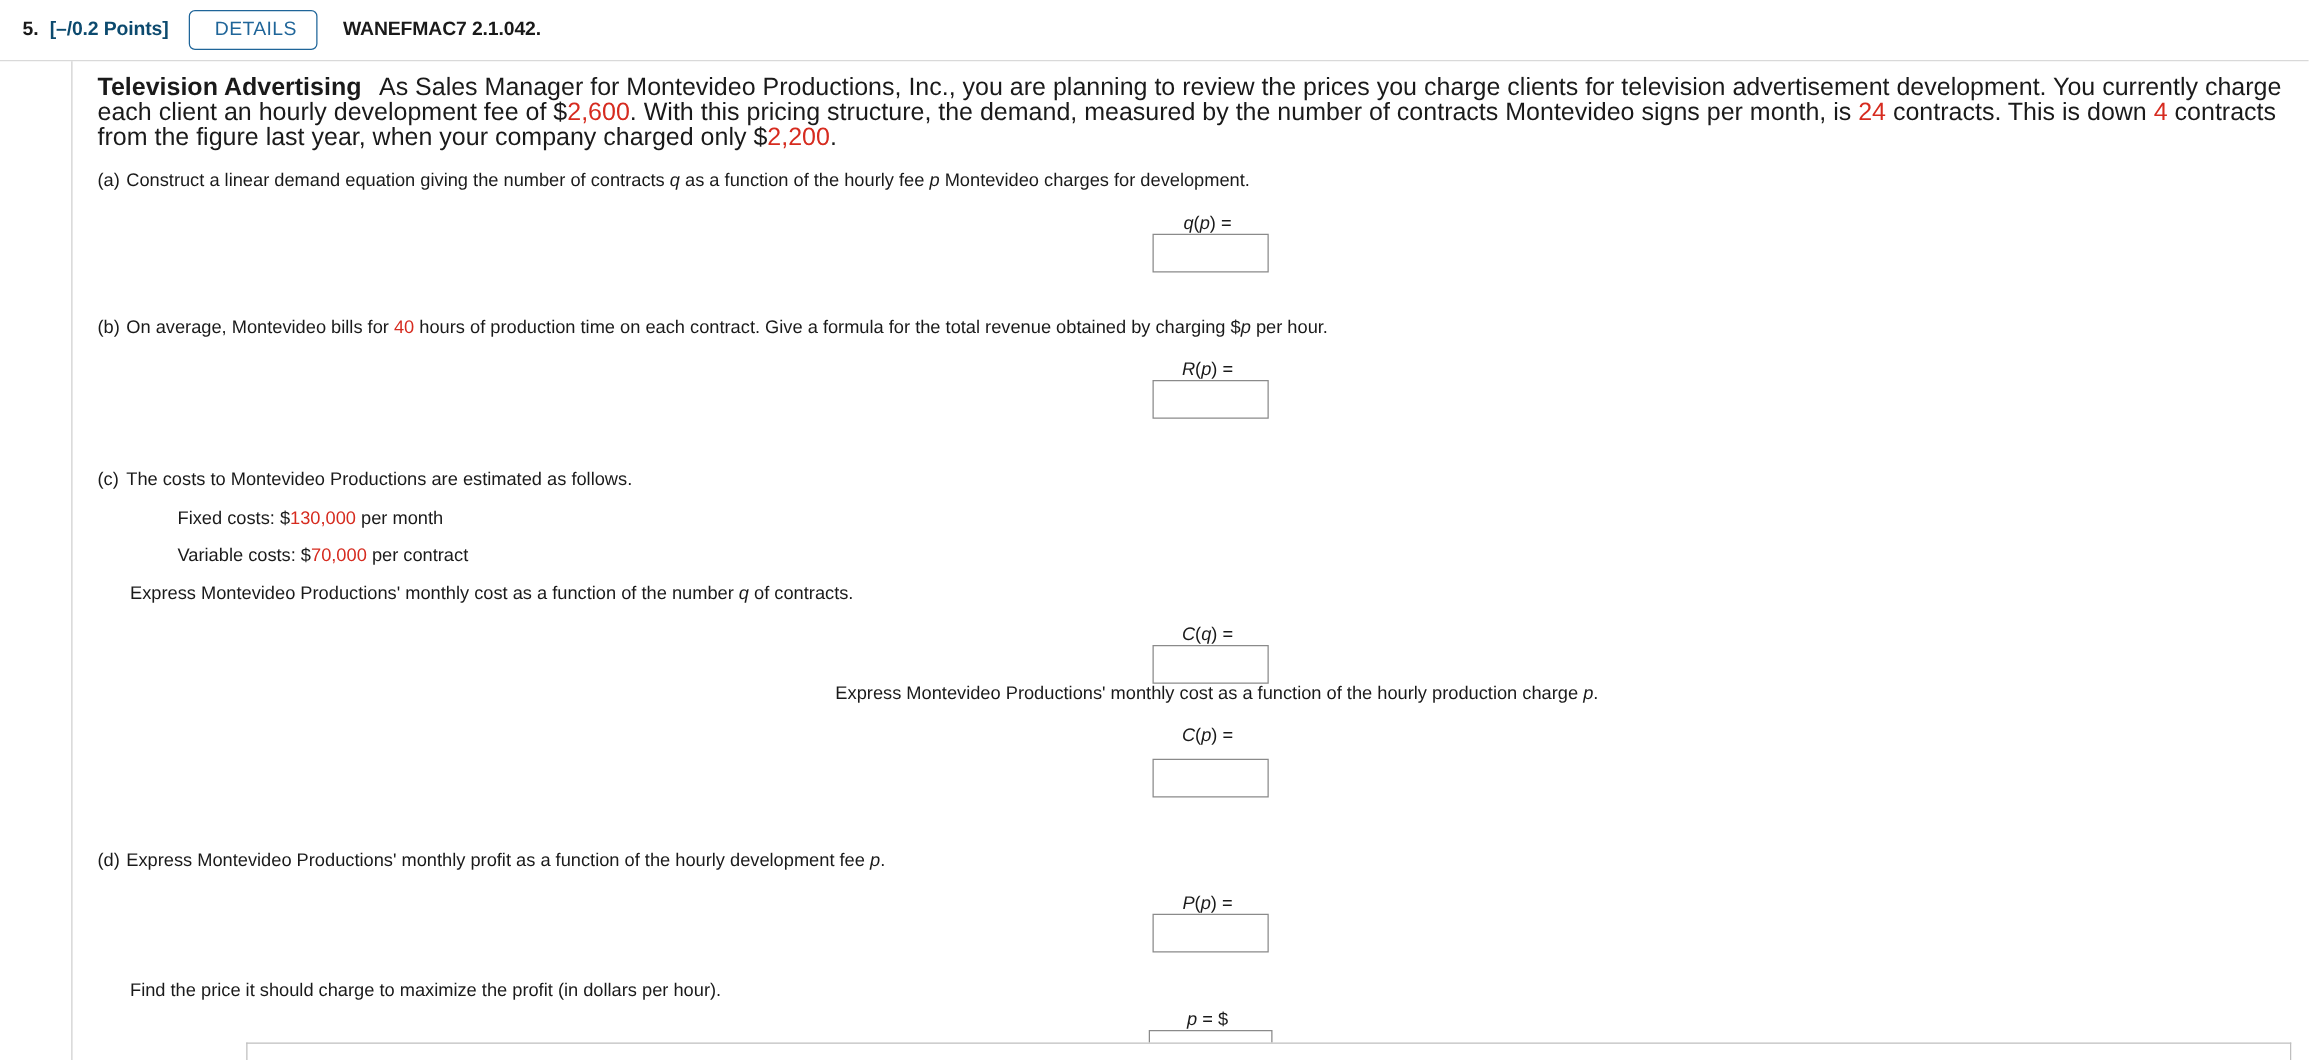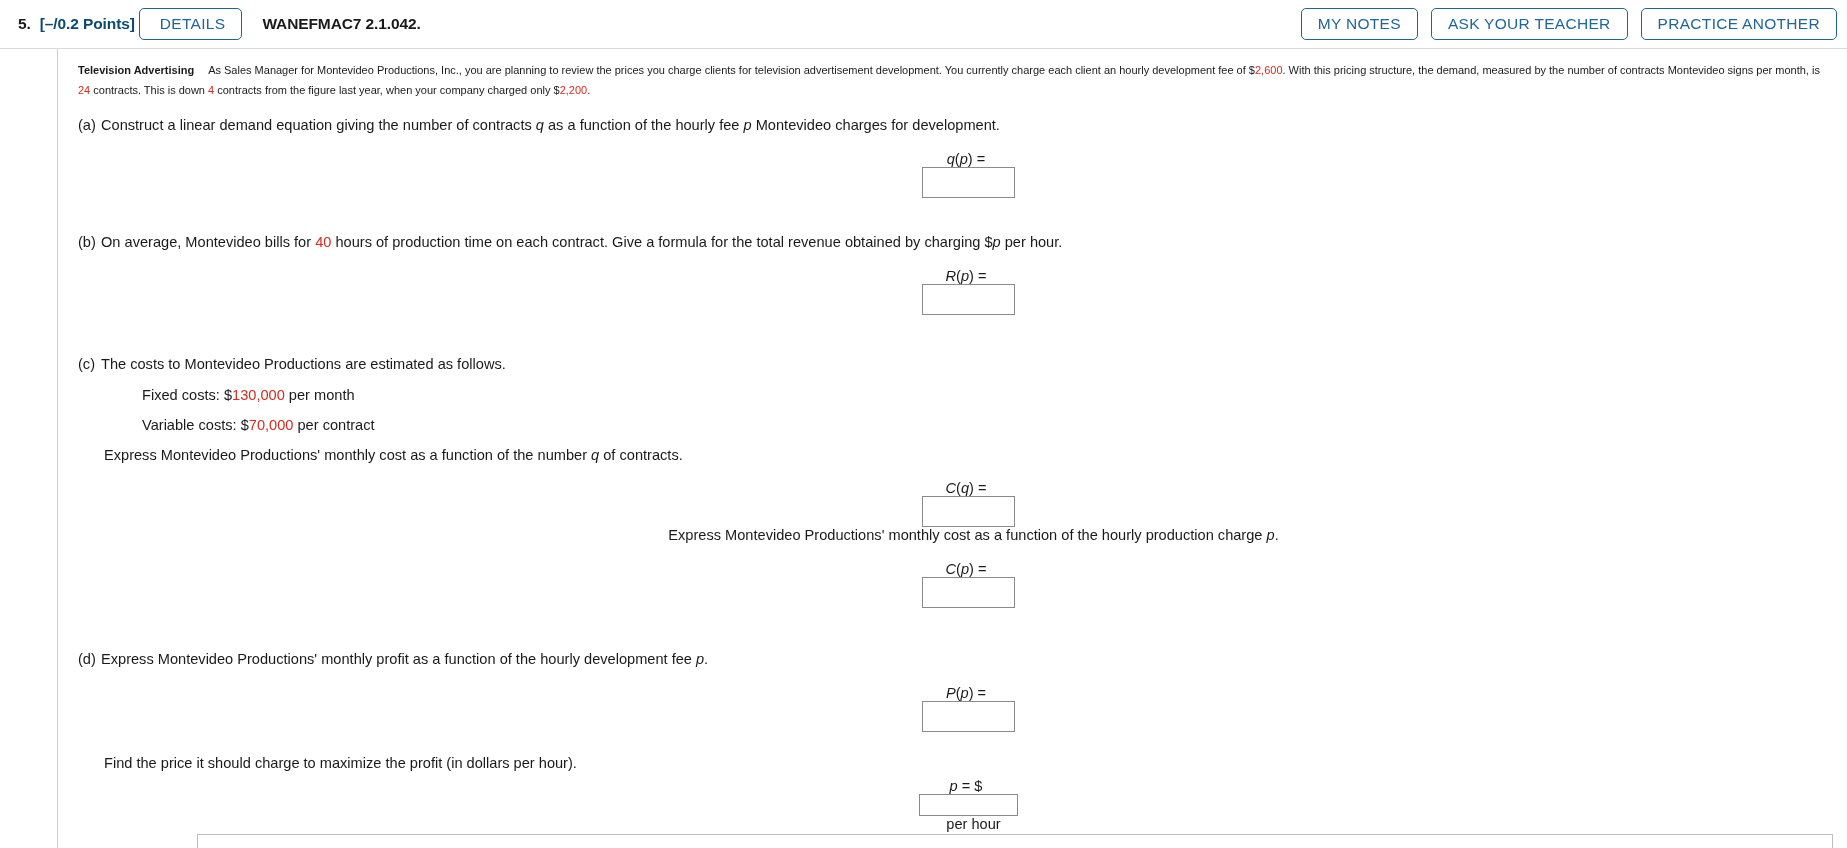--- a/index.html
+++ b/index.html
@@ -57,21 +57,21 @@
     font-family: "Liberation Sans", sans-serif;
     font-size: 15.5px;
     font-weight: normal;
     letter-spacing: 0.3px;
     padding: 7px 16px 8px;
     line-height: 1;
     cursor: pointer;
     white-space: nowrap;
   }
   .btn-details {
-    margin-left: 4px;
+    margin-left: 16px;
     padding-left: 20px;
   }
   .qcode {
     font-size: 15.5px;
     font-weight: bold;
     color: #1a1a1a;
     margin-left: 20px;
     white-space: nowrap;
     letter-spacing: -0.1px;
   }
@@ -101,21 +101,21 @@
     left: 58px;
     right: 0;
     top: 0;
     bottom: 0;
     padding: 11px 14px 0 12px;
     box-sizing: border-box;
   }
 
   
   .prompt {
-    font-size: 11px;
+    font-size: 20px;
     line-height: 20px;
     color: #1a1a1a;
     max-width: 1772px;
   }
   .prompt b { font-weight: bold; }
   .num { color: #d62b1f; }
   i, .mvar { font-style: italic; }
 
   
   .part {
@@ -219,25 +219,20 @@
 </head>
 <body>
 
 <div class="qheader">
   <div class="qheader-left">
     <span class="qnum">5.</span>
     <span class="qpoints">[–/0.2 Points]</span>
     <button class="btn-outline btn-details">DETAILS</button>
     <span class="qcode">WANEFMAC7 2.1.042.</span>
   </div>
-  <div class="qheader-right">
-    <button class="btn-outline">MY NOTES</button>
-    <button class="btn-outline">ASK YOUR TEACHER</button>
-    <button class="btn-outline">PRACTICE ANOTHER</button>
-  </div>
 </div>
 
 <div class="qbody">
   <div class="rail"></div>
 
   <div class="content">
 
     <div class="prompt" style="padding-left:8px;">
       <b>Television Advertising</b><span style="display:inline-block;width:14px;"></span><span>As Sales Manager for Montevideo Productions, Inc., you are planning to review the prices you charge clients for television advertisement development. You currently charge each client an hourly development fee of $</span><span class="num">2,600</span><span>. With this pricing structure, the demand, measured by the number of contracts Montevideo signs per month, is </span><span class="num">24</span><span> contracts. This is down </span><span class="num">4</span><span> contracts from the figure last year, when your company charged only $</span><span class="num">2,200</span><span>.</span>
     </div>
@@ -275,21 +270,21 @@
     <div class="indent-text" style="margin-top:10px;">
       <span>Express Montevideo Productions' monthly cost as a function of the number </span><i class="mvar">q</i><span> of contracts.</span>
     </div>
 
     <div class="answer-row indent-ans" style="margin-top:15px;">
       <span class="ans-label"><i>C</i>(<i>q</i>) =</span>
       <input class="ansbox" type="text" value="" style="">
       <span class="after-text"><span>Express Montevideo Productions' monthly cost as a function of the hourly production charge </span><i class="mvar">p</i><span>.</span></span>
     </div>
 
-    <div class="answer-row indent-ans" style="margin-top:18px;">
+    <div class="answer-row indent-ans" style="margin-top:18px;gap:10px;">
       <span class="ans-label"><i>C</i>(<i>p</i>) =</span>
       <input class="ansbox" type="text" value="" style="">
     </div>
 
     <div class="part" style="margin-top:41px;">
       <div class="part-label">(d)</div>
       <div class="part-text"><span>Express Montevideo Productions' monthly profit as a function of the hourly development fee </span><i class="mvar">p</i><span>.</span></div>
     </div>
     <div class="answer-row indent-ans" style="margin-top:16px;">
       <span class="ans-label"><i>P</i>(<i>p</i>) =</span>

